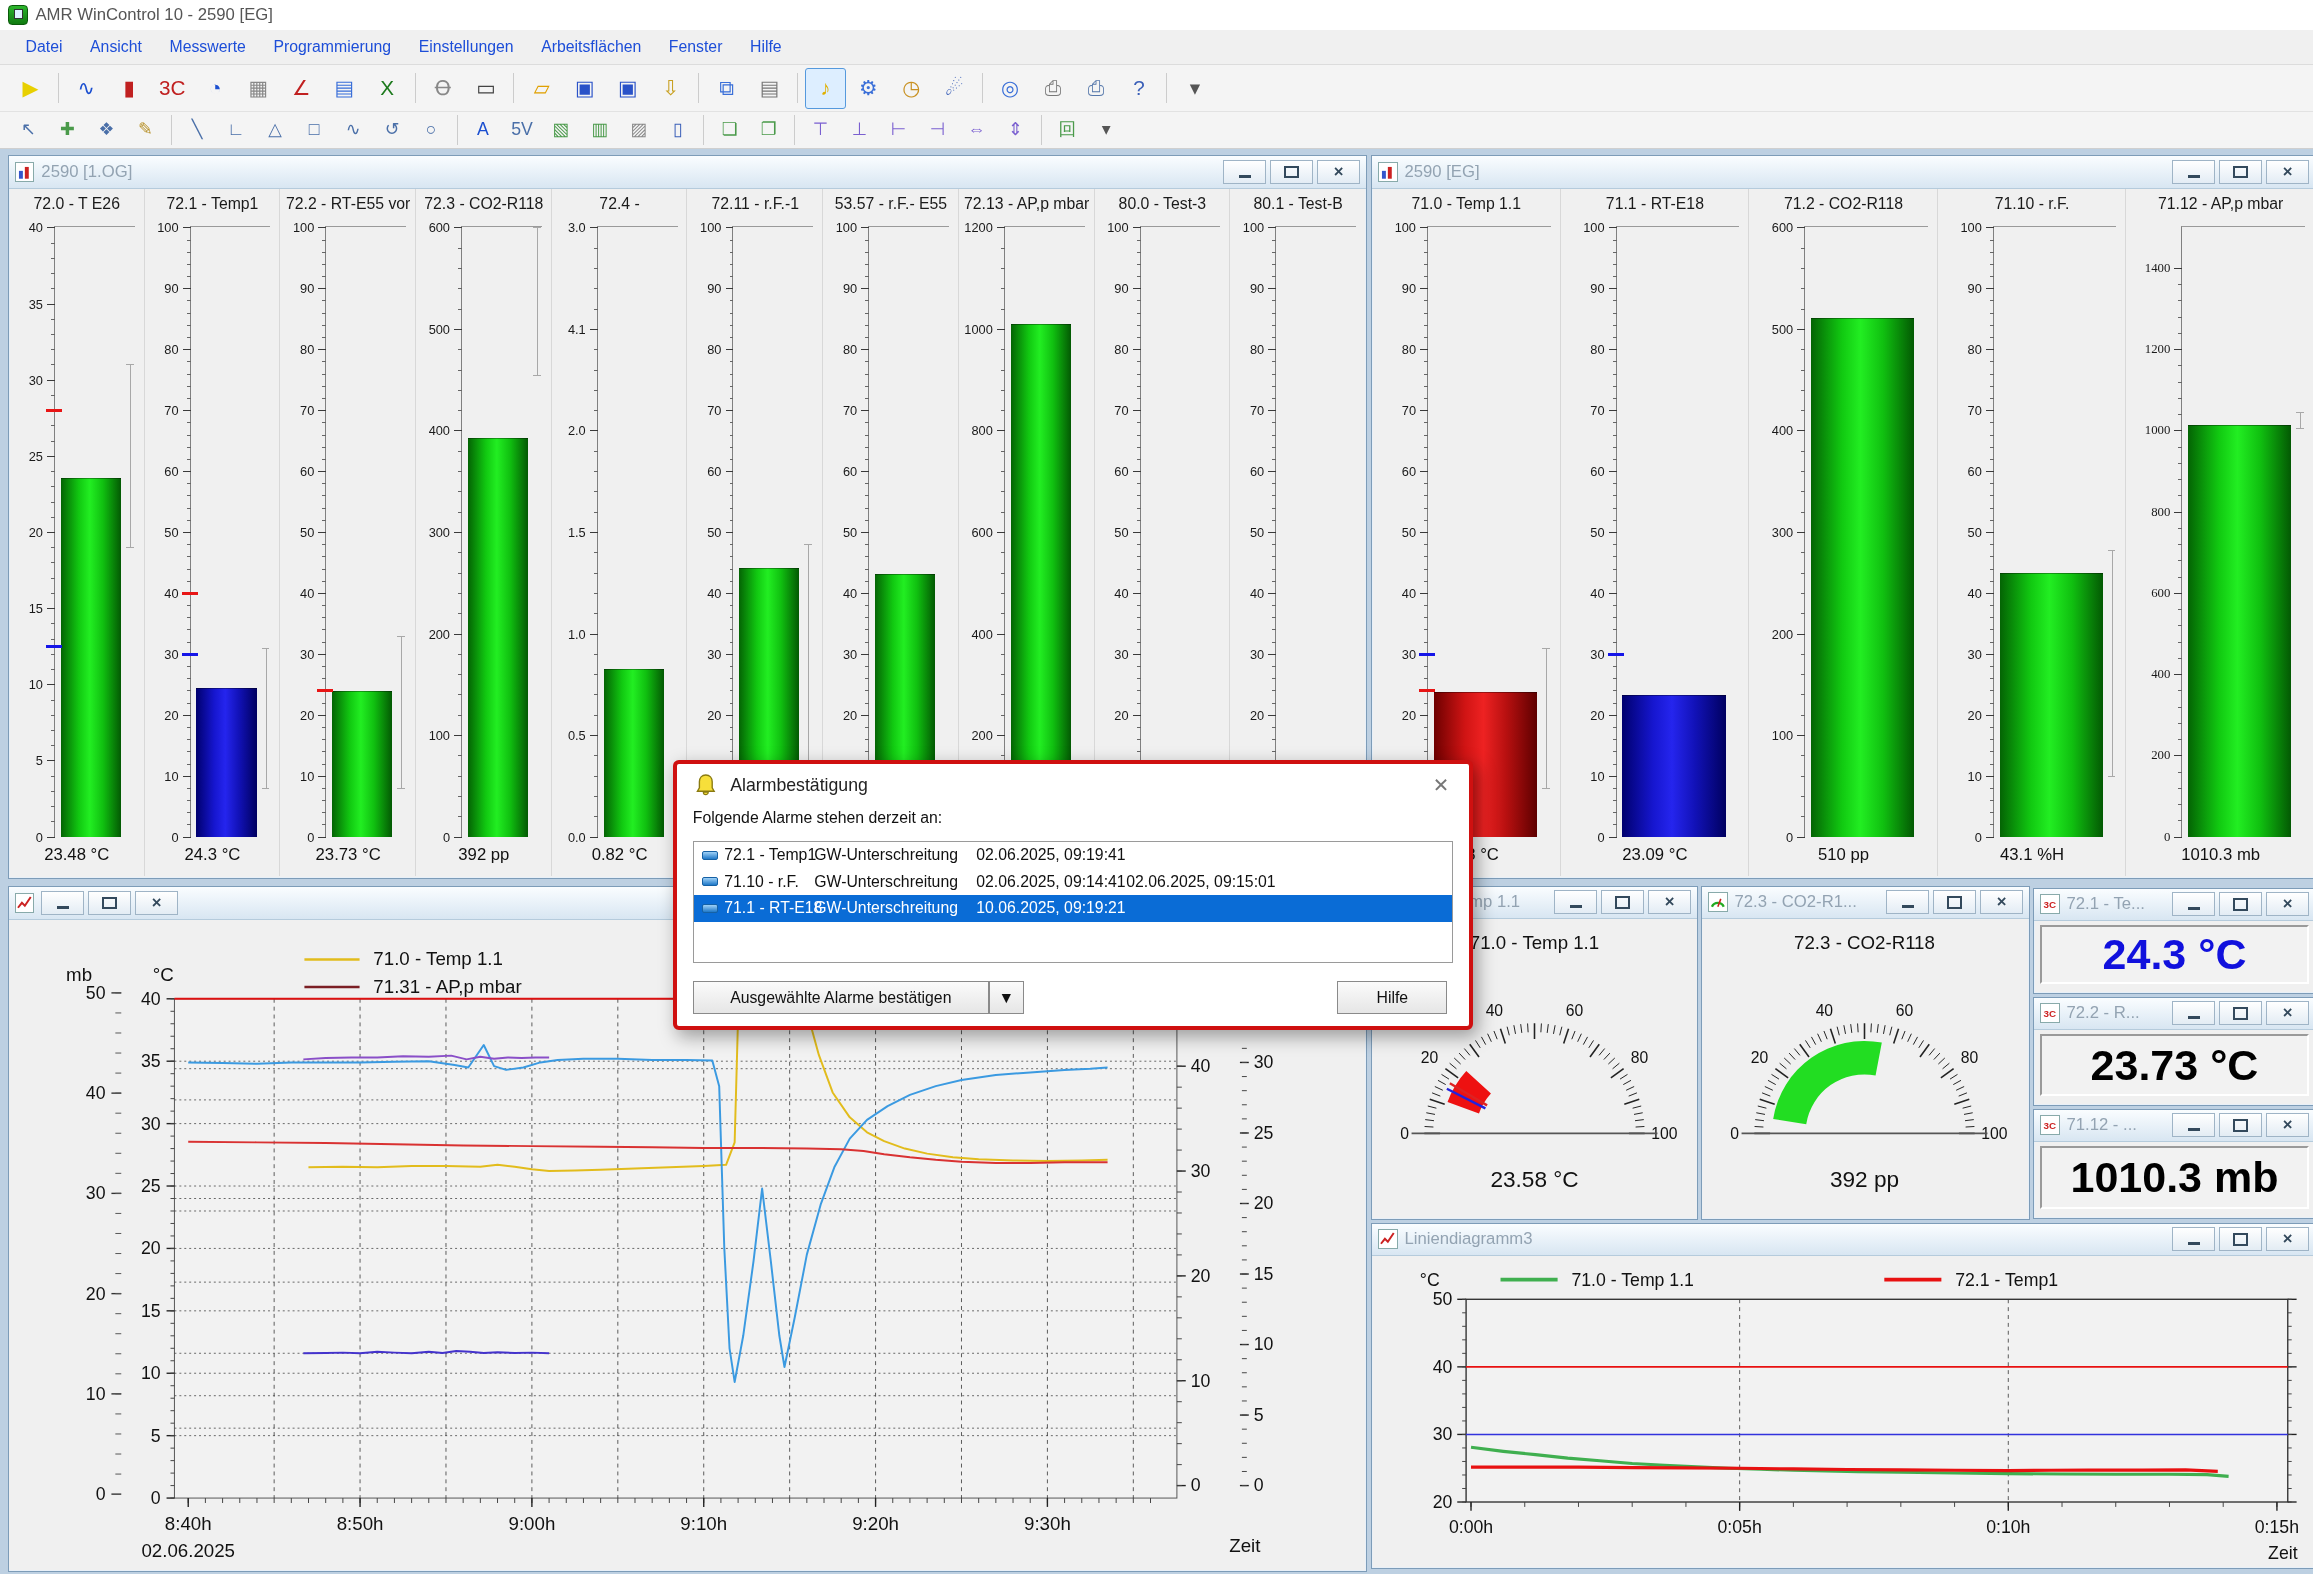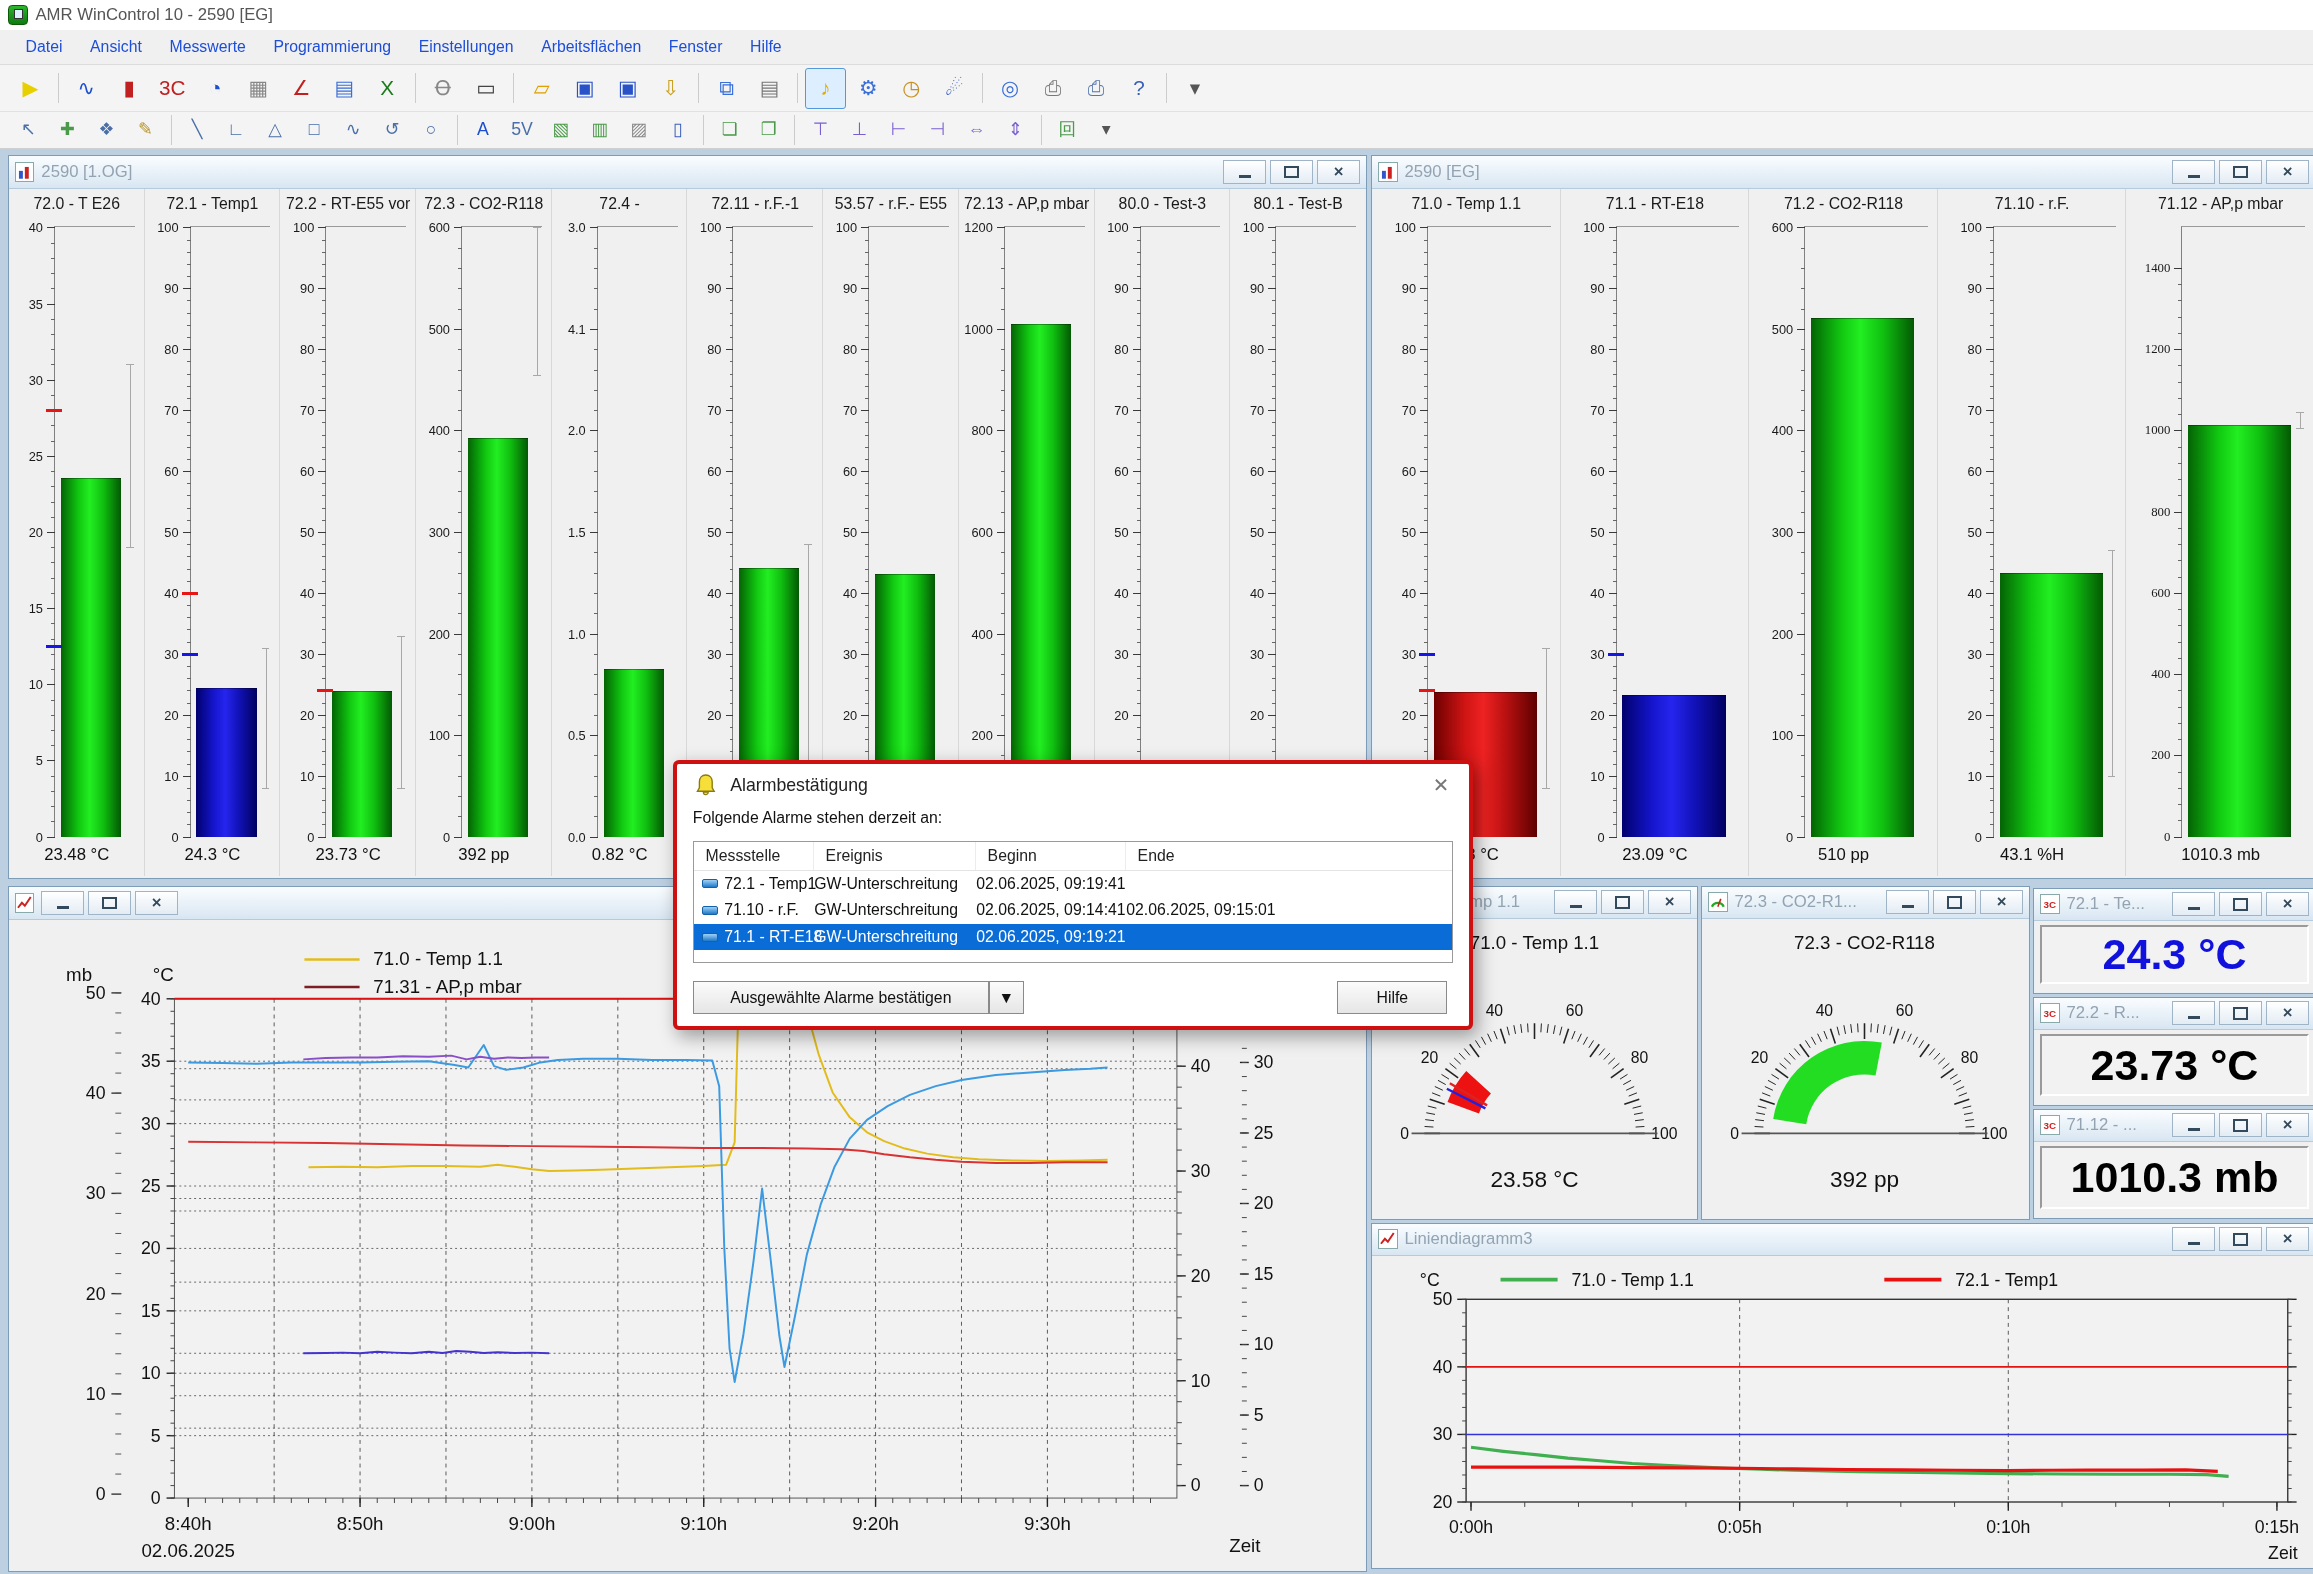--- a/index.html
+++ b/index.html
@@ -1837,45 +1837,39 @@
     <div class="dtitle">
       <svg width="25.6" height="25.6" viewBox="0 0 26 26">
         <path d="M13 2 C9 2 6.5 5 6.5 9 L6.5 15 L4.5 18.5 L21.5 18.5 L19.5 15 L19.5 9 C19.5 5 17 2 13 2 Z" fill="#f7df3a" stroke="#8a7a10" stroke-width="1.4"></path>
         <path d="M10.5 19.5 a2.5 2.5 0 0 0 5 0 Z" fill="#f7df3a" stroke="#8a7a10" stroke-width="1.2"></path>
       </svg>
       <span class="dtext">Alarmbestätigung</span>
       <span class="dclose">✕</span>
     </div>
     <div class="dintro">Folgende Alarme stehen derzeit an:</div>
     <div class="dlist" id="alarmlist">
-        <div class="dhead">
-          <div class="dcol" style="width: 120px;">Messstelle</div>
-          <div class="dcol" style="width: 162px;">Ereignis</div>
-          <div class="dcol" style="width: 150px;">Beginn</div>
-          <div class="dcol" style="width: 187px; border-right: none;">Ende</div>
-        </div>
         <div class="drow">
           <span class="rowicon"></span>
           <span style="display: inline-block; width: 90px; white-space: nowrap;">72.1 - Temp1</span>
           <span style="display: inline-block; width: 162px; white-space: nowrap;">GW-Unterschreitung</span>
           <span style="display: inline-block; width: 150px; white-space: nowrap;">02.06.2025, 09:19:41</span>
           <span style="display: inline-block; width: 187px; white-space: nowrap;"></span>
         </div>
         <div class="drow">
           <span class="rowicon"></span>
           <span style="display: inline-block; width: 90px; white-space: nowrap;">71.10 - r.F.</span>
           <span style="display: inline-block; width: 162px; white-space: nowrap;">GW-Unterschreitung</span>
           <span style="display: inline-block; width: 150px; white-space: nowrap;">02.06.2025, 09:14:41</span>
           <span style="display: inline-block; width: 187px; white-space: nowrap;">02.06.2025, 09:15:01</span>
         </div>
         <div class="drow sel">
           <span class="rowicon"></span>
           <span style="display: inline-block; width: 90px; white-space: nowrap;">71.1 - RT-E18</span>
           <span style="display: inline-block; width: 162px; white-space: nowrap;">GW-Unterschreitung</span>
-          <span style="display: inline-block; width: 150px; white-space: nowrap;">02.06.2025, 09:19:21</span>
+          <span style="display: inline-block; width: 150px; white-space: nowrap;">10.06.2025, 09:19:21</span>
           <span style="display: inline-block; width: 187px; white-space: nowrap;"></span>
         </div>
       </div>
     <div class="dbuttons">
       <div class="dbtn" style="left:0;width:296px;">Ausgewählte Alarme bestätigen</div>
       <div class="dbtn" style="left:296px;width:35px;">▼</div>
       <div class="dbtn" style="right:5.9px;width:110px;">Hilfe</div>
     </div>
   </div>
 

